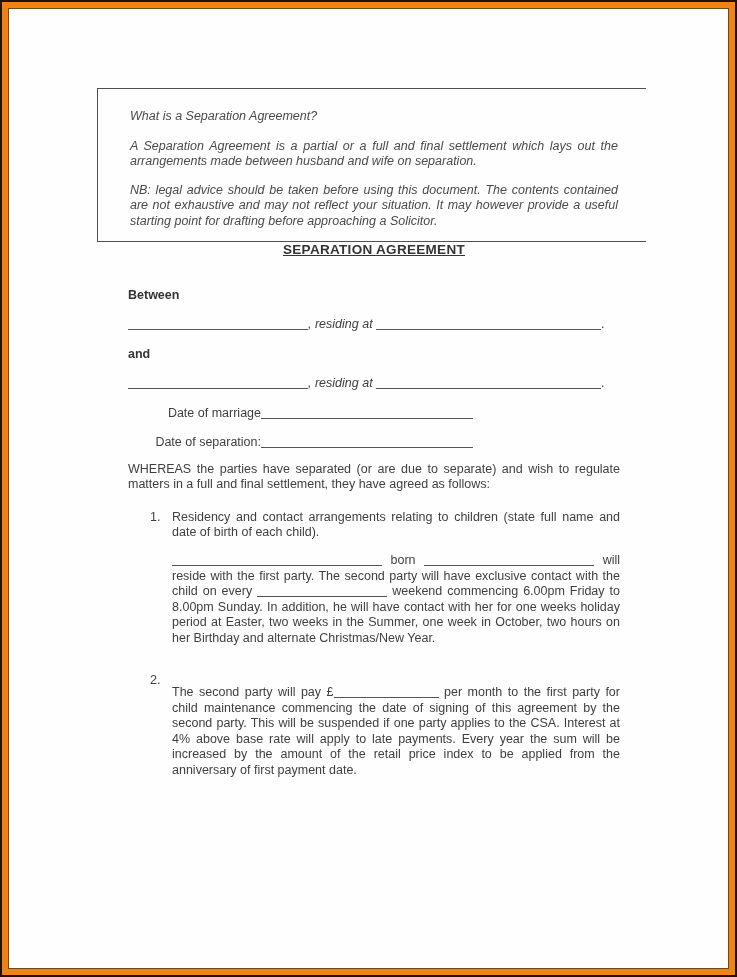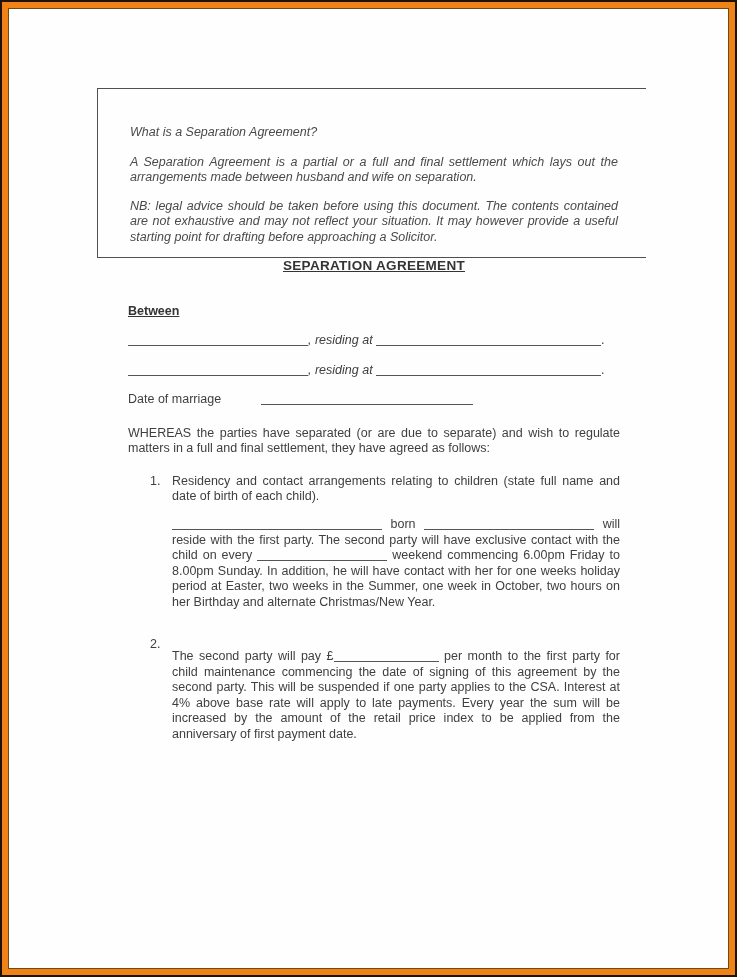--- a/index.html
+++ b/index.html
@@ -27,21 +27,21 @@
     border: 1px solid #6e4a16;
     background: #fefefe;
     overflow: hidden;
   }
 
   .intro-box {
     margin: 79px 0 0 88px;
     width: 549px;
     border: 1px solid #4f4f4f;
     border-right: none;
-    padding: 36px 28px 12px 32px;
+    padding: 20px 28px 12px 32px;
     font-style: italic;
     color: #4a4a4a;
   }
   .intro-box .q { margin: 0 0 14px 0; }
   .intro-box p { margin: 8px 0 13px 0; text-align: justify; }
   .intro-box p:last-child { margin-bottom: 0; }
 
   .content {
     margin-left: 119px;
     width: 492px;
@@ -51,41 +51,41 @@
     text-align: center;
     font-weight: bold;
     font-size: 13.5px;
     color: #343434;
     text-decoration: underline;
     letter-spacing: 0.3px;
   }
 
   .row { margin-top: 14px; }
   .row-first { margin-top: 30px; }
-  .bold { font-weight: bold; color: #343434; text-decoration: underline; }
+  .bold { font-weight: bold; color: #343434; }
   .italic { font-style: italic; }
 
   .blank {
     display: inline-block;
     border-bottom: 1px solid #555555;
     height: 13px;
     vertical-align: -2px;
   }
   .b180 { width: 180px; }
   .b225 { width: 225px; }
   .b212 { width: 212px; }
   .b210 { width: 210px; }
   .b170 { width: 170px; }
   .b130 { width: 130px; }
   .b105 { width: 105px; }
 
   .date-row { display: flex; margin-top: 14px; }
-  .date-label { width: 133px; flex: none; }
+  .date-label { width: 133px; flex: none; text-align: right; }
 
-  .whereas { margin-top: 18px; text-align: justify; }
+  .whereas { margin-top: 11px; text-align: justify; }
 
   .clauses { margin-top: 17px; }
   .clause { display: flex; margin-top: 14px; }
   .clause-num { flex: none; width: 22px; margin-left: 22px; }
   .clause-body { width: 448px; }
   .clause-heading { text-align: justify; }
   .clause-para { text-align: justify; }
 </style>
 </head>
 <body>
@@ -102,29 +102,34 @@
 
       <div class="content">
 
         <div class="doc-title">SEPARATION AGREEMENT</div>
 
         <div class="row row-first bold">Between</div>
 
 
         <div class="row"><span class="blank b180"></span><span class="italic">, residing at</span> <span class="blank b225"></span><span>.</span></div>
 
+        <div class="row bold">and</div>
 
 
         <div class="row"><span class="blank b180"></span><span class="italic">, residing at</span> <span class="blank b225"></span><span>.</span></div>
 
         <div class="date-row">
           <span class="date-label">Date of marriage</span>
           <span class="blank b212"></span>
         </div>
 
+        <div class="date-row">
+          <span class="date-label">Date of separation:</span>
+          <span class="blank b212"></span>
+        </div>
 
         <p class="whereas">WHEREAS the parties have separated (or are due to separate) and wish to regulate matters in a full and final settlement, they have agreed as follows:</p>
 
         <div class="clauses">
 
           <div class="clause">
             <span class="clause-num">1.</span>
             <div class="clause-body">
               <div class="clause-heading">Residency and contact arrangements relating to children (state full name and date of birth of each child).</div>
               <p class="clause-para"><span class="blank b210"></span> <span>born</span> <span class="blank b170"></span> <span>will reside with the first party.  The second party will have exclusive contact with the child on every</span> <span class="blank b130"></span> <span>weekend commencing 6.00pm Friday to 8.00pm Sunday.  In addition, he will have contact with her for one weeks holiday period at Easter, two weeks in the Summer, one week in October, two hours on her Birthday and alternate Christmas/New Year.</span></p>

